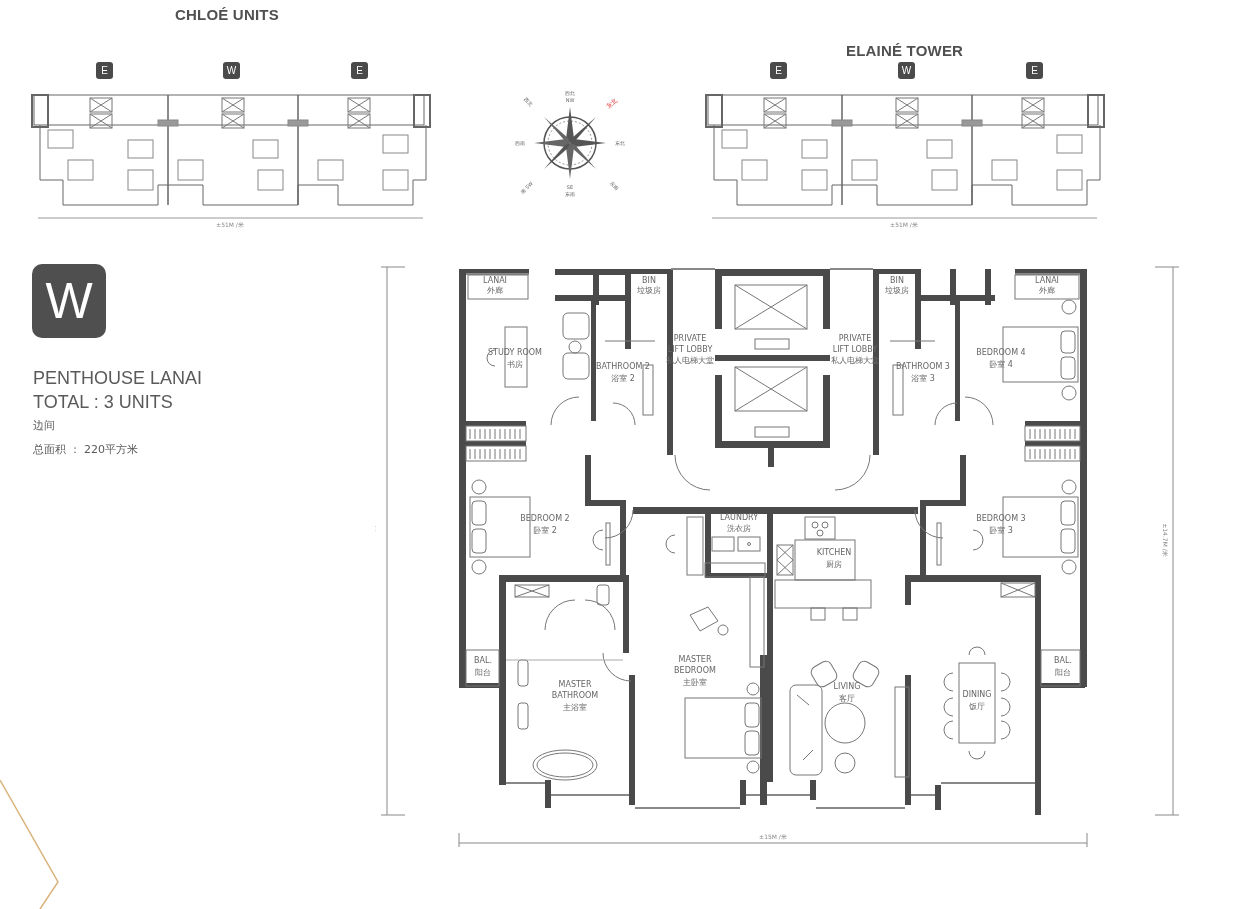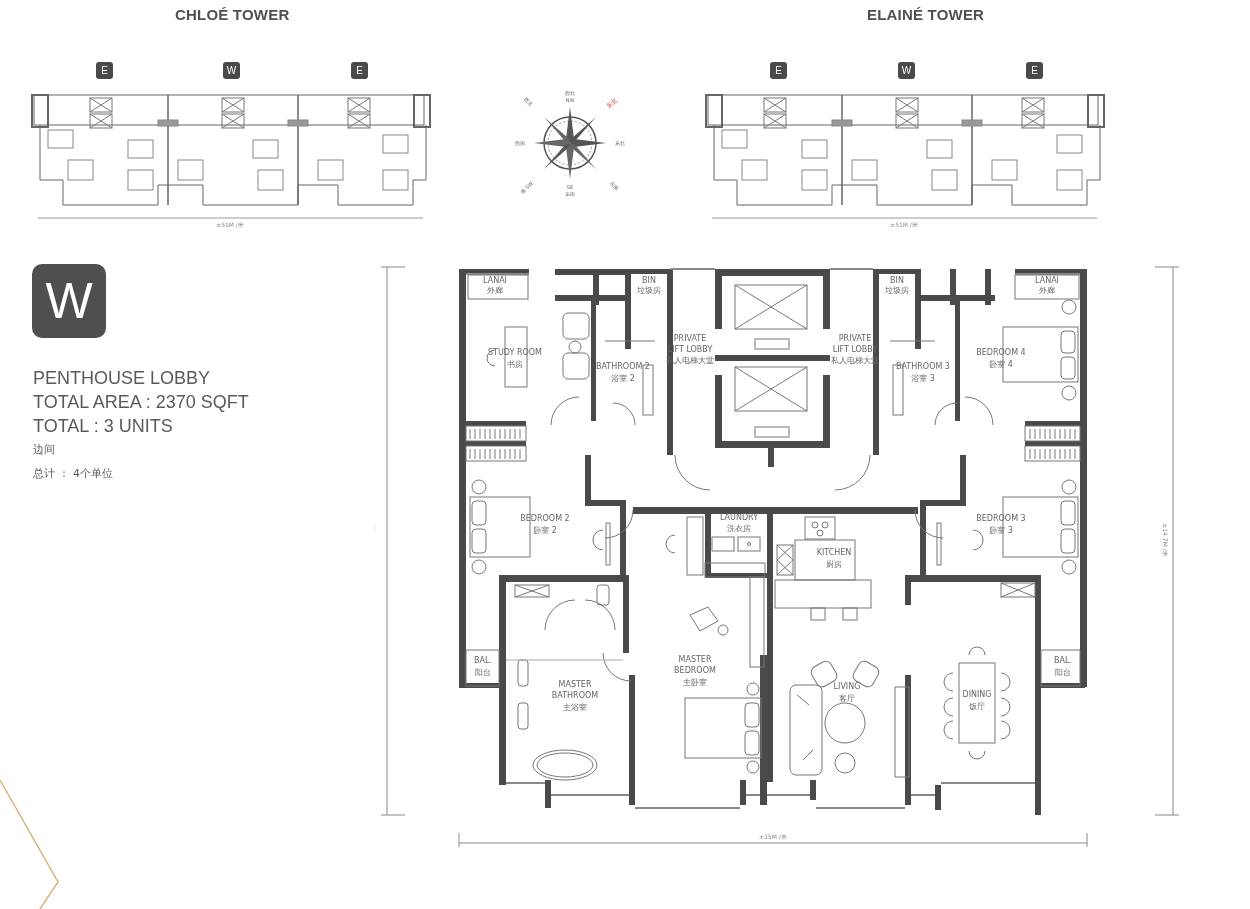--- a/index.html
+++ b/index.html
@@ -11,22 +11,22 @@
   .info { position:absolute; left:33px; top:366px; font-family:"Liberation Sans", sans-serif; color:#5a5a5a; }
   .info .en { font-size:18px; line-height:24px; }
   .info .cn { font-size:11px; line-height:24px; font-family:"DejaVu Sans", sans-serif; }
   svg text { font-family:"DejaVu Sans", sans-serif; }
   .lbl { font-size:8px; fill:#666; text-anchor:middle; }
   .dim { font-size:6px; fill:#888; text-anchor:middle; }
 </style>
 </head>
 <body>
 
-<div class="tower-title" style="left:175px;">CHLOÉ TOWER</div>
-<div class="tower-title" style="left:867px;">ELAINÉ TOWER</div>
+<div class="tower-title" style="left:175px;">CHLOÉ UNITS</div>
+<div class="tower-title" style="left:846px;margin-top:36px;">ELAINÉ TOWER</div>
 
 <div class="badge" style="left:96px;top:62px;">E</div>
 <div class="badge" style="left:223px;top:62px;">W</div>
 <div class="badge" style="left:351px;top:62px;">E</div>
 
 <div class="badge" style="left:770px;top:62px;">E</div>
 <div class="badge" style="left:898px;top:62px;">W</div>
 <div class="badge" style="left:1026px;top:62px;">E</div>
 
 <svg class="tower-plan" style="left:28px;top:90px;" width="410" height="140">
@@ -123,25 +123,24 @@
   <text x="10" y="60" font-size="5" fill="#666" text-anchor="middle">西南</text>
   <text x="110" y="60" font-size="5" fill="#666" text-anchor="middle">东北</text>
   <text x="60" y="104" font-size="5" fill="#666" text-anchor="middle">SE</text>
   <text x="60" y="111" font-size="5" fill="#666" text-anchor="middle">东南</text>
   <text x="18" y="104" font-size="5" fill="#666" text-anchor="middle" transform="rotate(-45 18 104)">南 SW</text>
   <text x="103" y="102" font-size="5" fill="#666" text-anchor="middle" transform="rotate(45 103 102)">东南</text>
 </svg>
 
 <div class="unit-badge">W</div>
 <div class="info">
-  <div class="en">PENTHOUSE LOBBY</div>
-  <div class="en">TOTAL AREA : 2370 SQFT</div>
+  <div class="en">PENTHOUSE LANAI</div>
   <div class="en">TOTAL : 3 UNITS</div>
   <div class="cn">边间</div>
-  <div class="cn">总计 ： 4个单位</div>
+  <div class="cn">总面积 ： 220平方米</div>
 </div>
 
 <svg style="position:absolute;left:0;top:760px;" width="80" height="149">
   <polyline points="0,20 58,122 40,149" fill="none" stroke="#d9b27a" stroke-width="1.5"></polyline>
 </svg>
 
 <svg style="position:absolute;left:375px;top:255px;" width="830" height="600" viewBox="0 0 830 600">
 
   <g stroke="#888" stroke-width="1" fill="none">
     <line x1="12" y1="12" x2="12" y2="560"></line>

